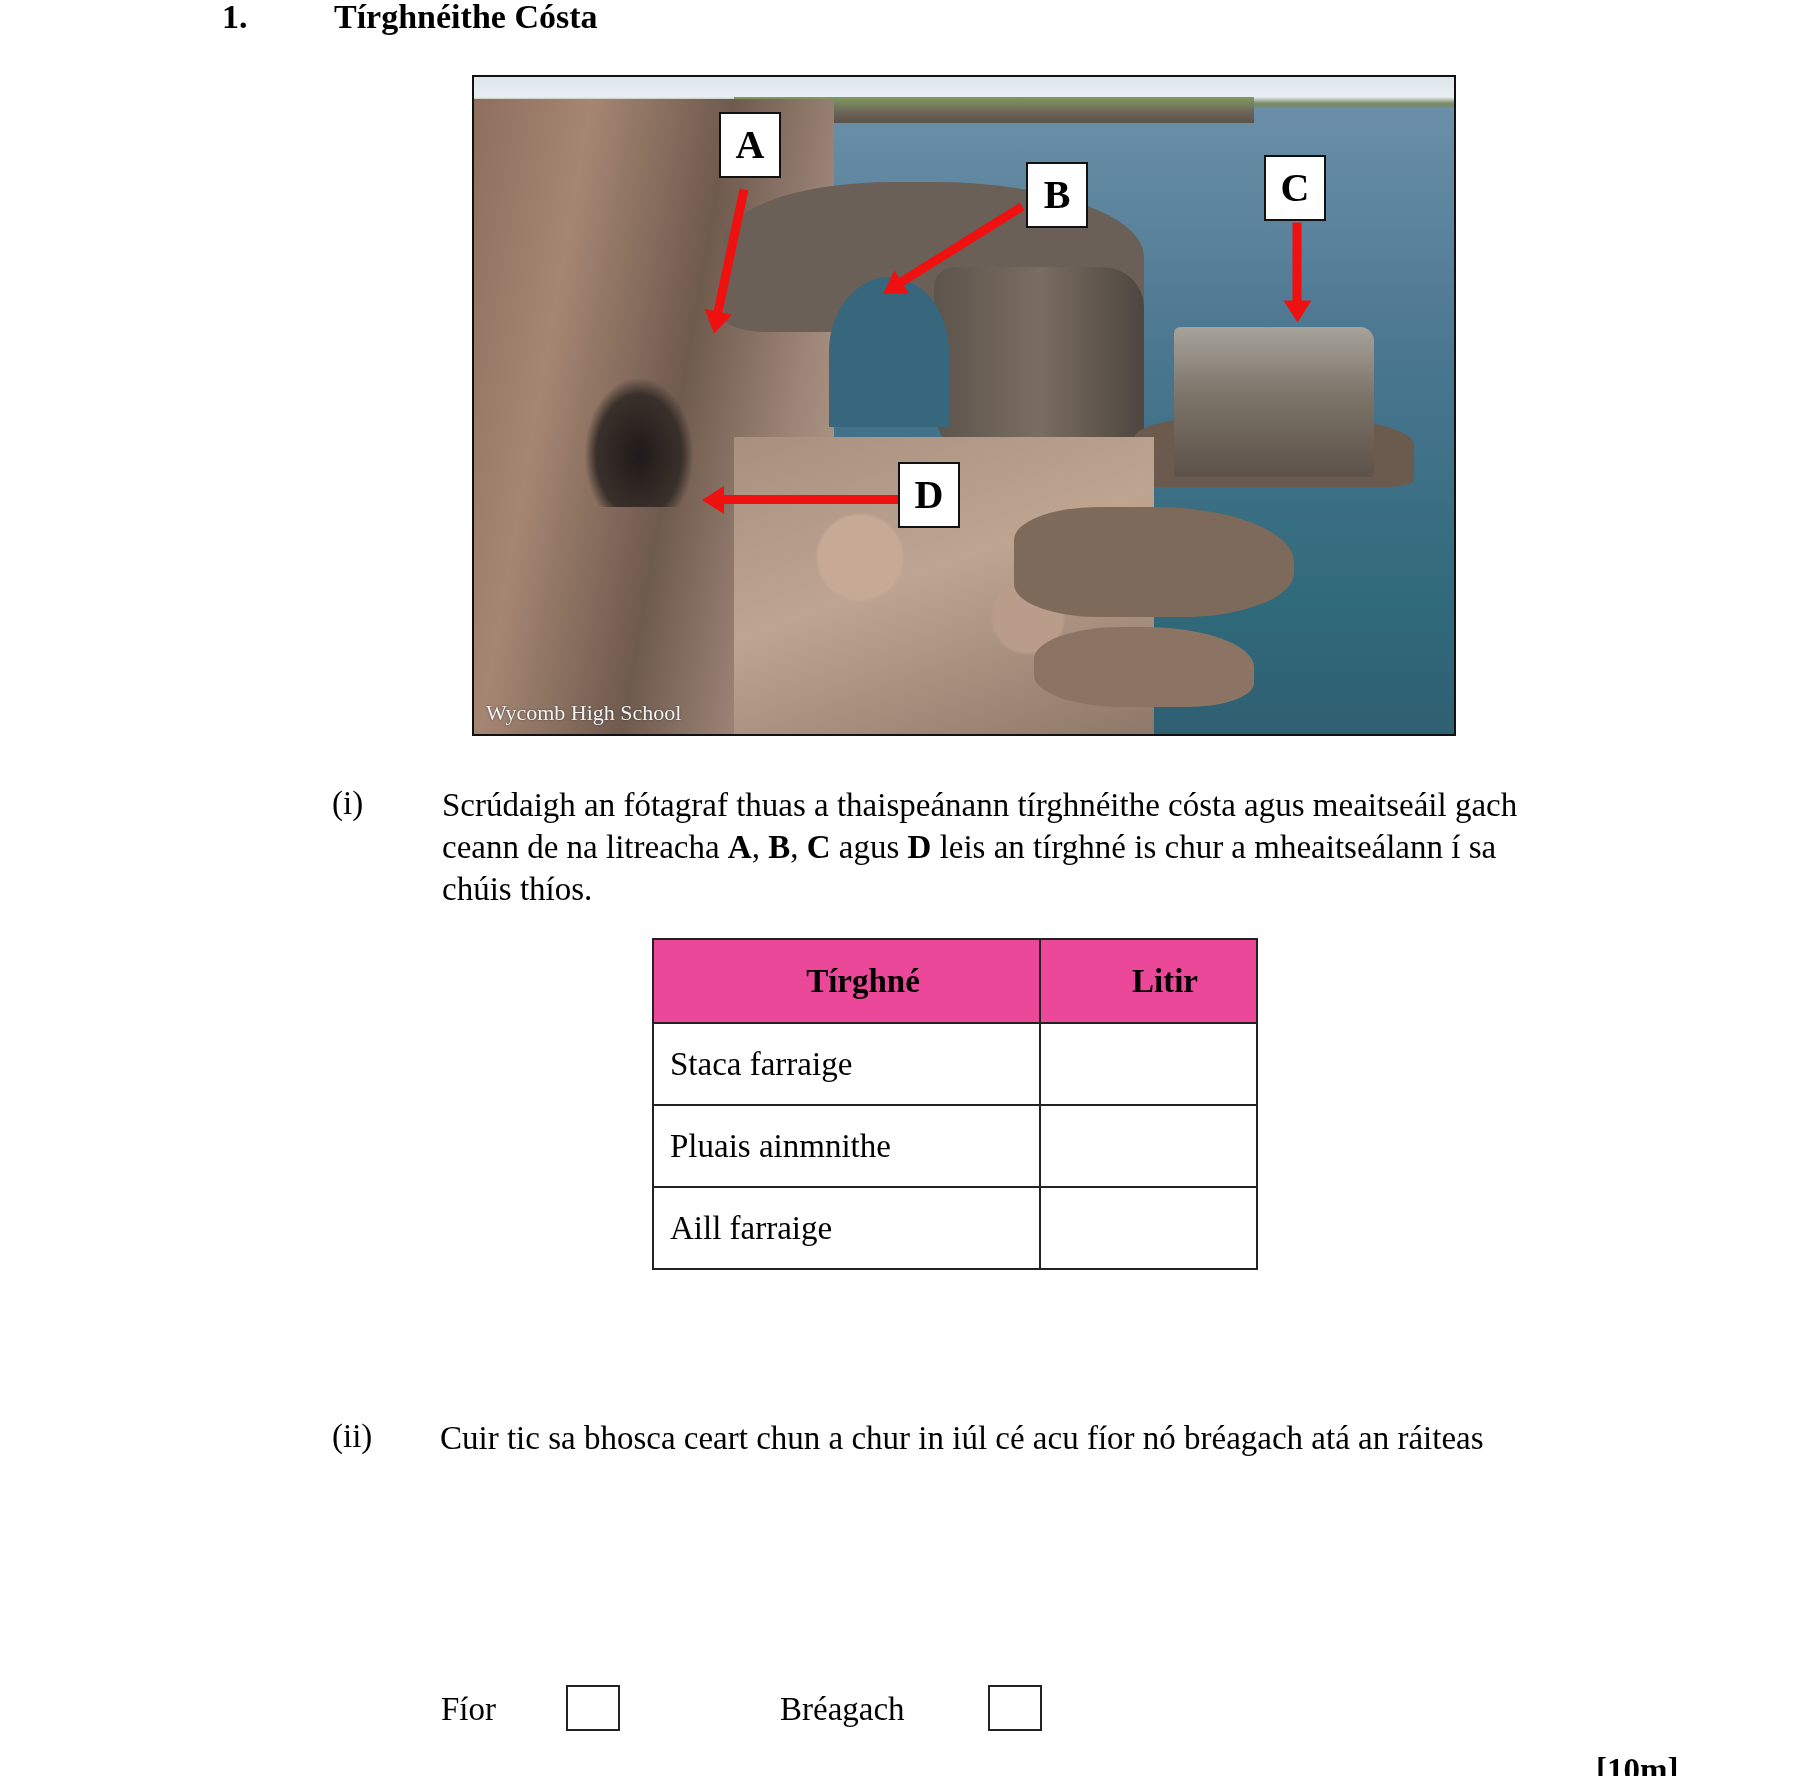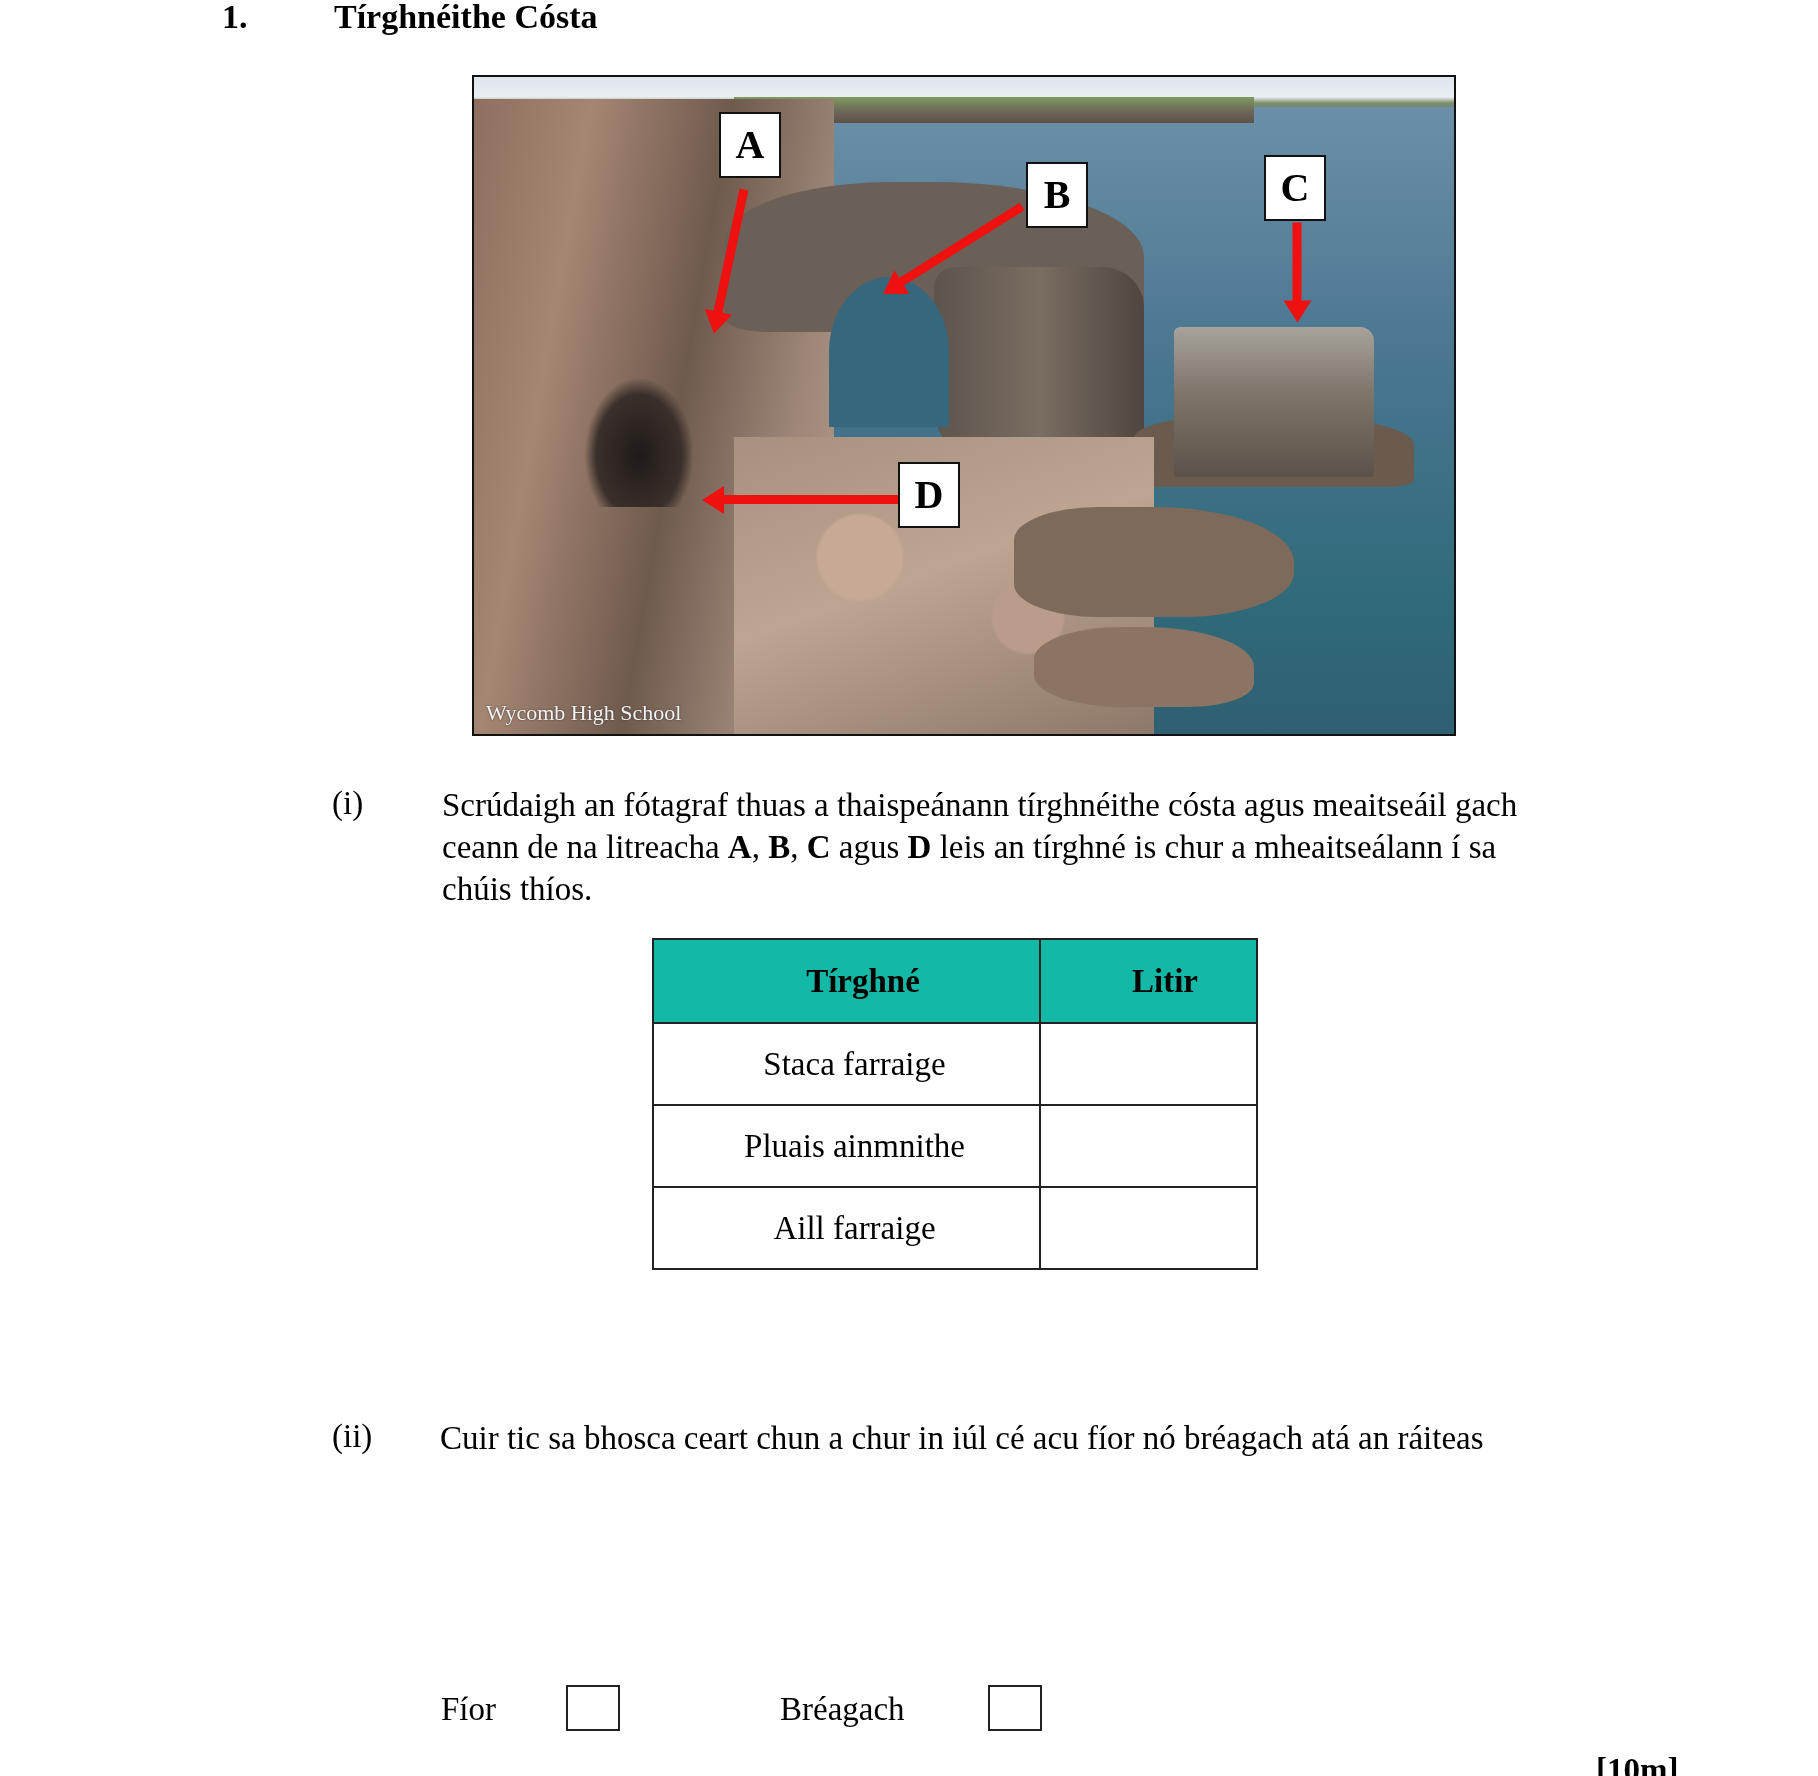--- a/index.html
+++ b/index.html
@@ -49,22 +49,22 @@
   .arrow { position:absolute; height:9px; background:#ef1010; transform-origin:0 50%; }
   .arrow::after { content:""; position:absolute; right:-14px; top:-10px;
                   border-left:22px solid #ef1010; border-top:14px solid transparent; border-bottom:14px solid transparent; }
 
   .roman { font-size:33px; }
   .para { font-size:33px; line-height:42px; }
   .para b { font-weight:bold; }
 
   table.match { position:absolute; left:652px; top:938px; width:606px; border-collapse:collapse; }
   table.match td, table.match th { border:2px solid #222; font-size:33px; }
-  table.match th { background:#14b8a6; height:80px; font-weight:bold; text-align:center;padding-left:34px; }
-  table.match td { height:80px; padding:0 0 0 16px; text-align:center; }
+  table.match th { background:#ec4899; height:80px; font-weight:bold; text-align:center;padding-left:34px; }
+  table.match td { height:80px; padding:0 0 0 16px; text-align:left; }
   table.match td.letter { padding:0; }
   table.match th.c1, table.match td.c1 { width:350px; }
 
   .tickbox { position:absolute; width:54px; height:46px; border:2px solid #222; box-sizing:border-box; background:#fff; }
   .marks { left:1596px; top:1752px; font-size:33px; font-weight:bold; }
 </style>
 </head>
 <body>
 
 <div class="abs q-num">1.</div>

